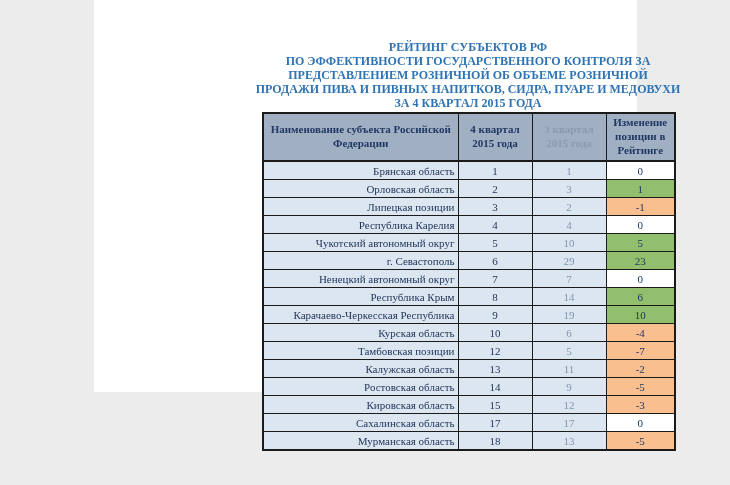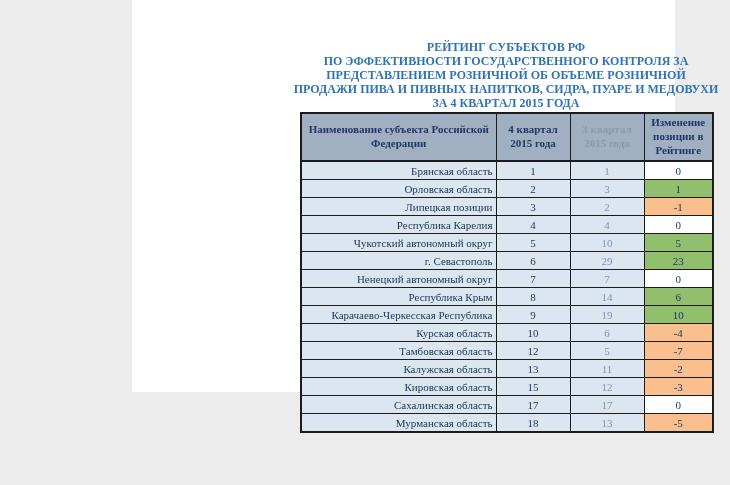--- a/index.html
+++ b/index.html
@@ -11,21 +11,20 @@
     overflow: hidden;
     font-family: "Liberation Serif", serif;
   }
   .page {
     position: absolute;
     left: 94px;
     top: 0;
     width: 543px;
     height: 392px;
     background: #ffffff;
-    margin-left: 38px;
   }
   .title-block {
     position: absolute;
     left: 131px;
     top: 40px;
     width: 486px;
     text-align: center;
     color: #2E74B5;
     font-weight: bold;
     font-size: 12px;
@@ -157,32 +156,38 @@
             <td class="q3">19</td>
             <td class="change trend-up">10</td>
           </tr>
           <tr>
             <td class="name">Курская область</td>
             <td class="q4">10</td>
             <td class="q3">6</td>
             <td class="change trend-down">-4</td>
           </tr>
           <tr>
-            <td class="name">Тамбовская область</td>
+            <td class="name">Тамбовская позиции</td>
             <td class="q4">12</td>
             <td class="q3">5</td>
             <td class="change trend-down">-7</td>
           </tr>
           <tr>
             <td class="name">Калужская область</td>
             <td class="q4">13</td>
             <td class="q3">11</td>
             <td class="change trend-down">-2</td>
           </tr>
           <tr>
+            <td class="name">Ростовская область</td>
+            <td class="q4">14</td>
+            <td class="q3">9</td>
+            <td class="change trend-down">-5</td>
+          </tr>
+          <tr>
             <td class="name">Кировская область</td>
             <td class="q4">15</td>
             <td class="q3">12</td>
             <td class="change trend-down">-3</td>
           </tr>
           <tr>
             <td class="name">Сахалинская область</td>
             <td class="q4">17</td>
             <td class="q3">17</td>
             <td class="change trend-same">0</td>

